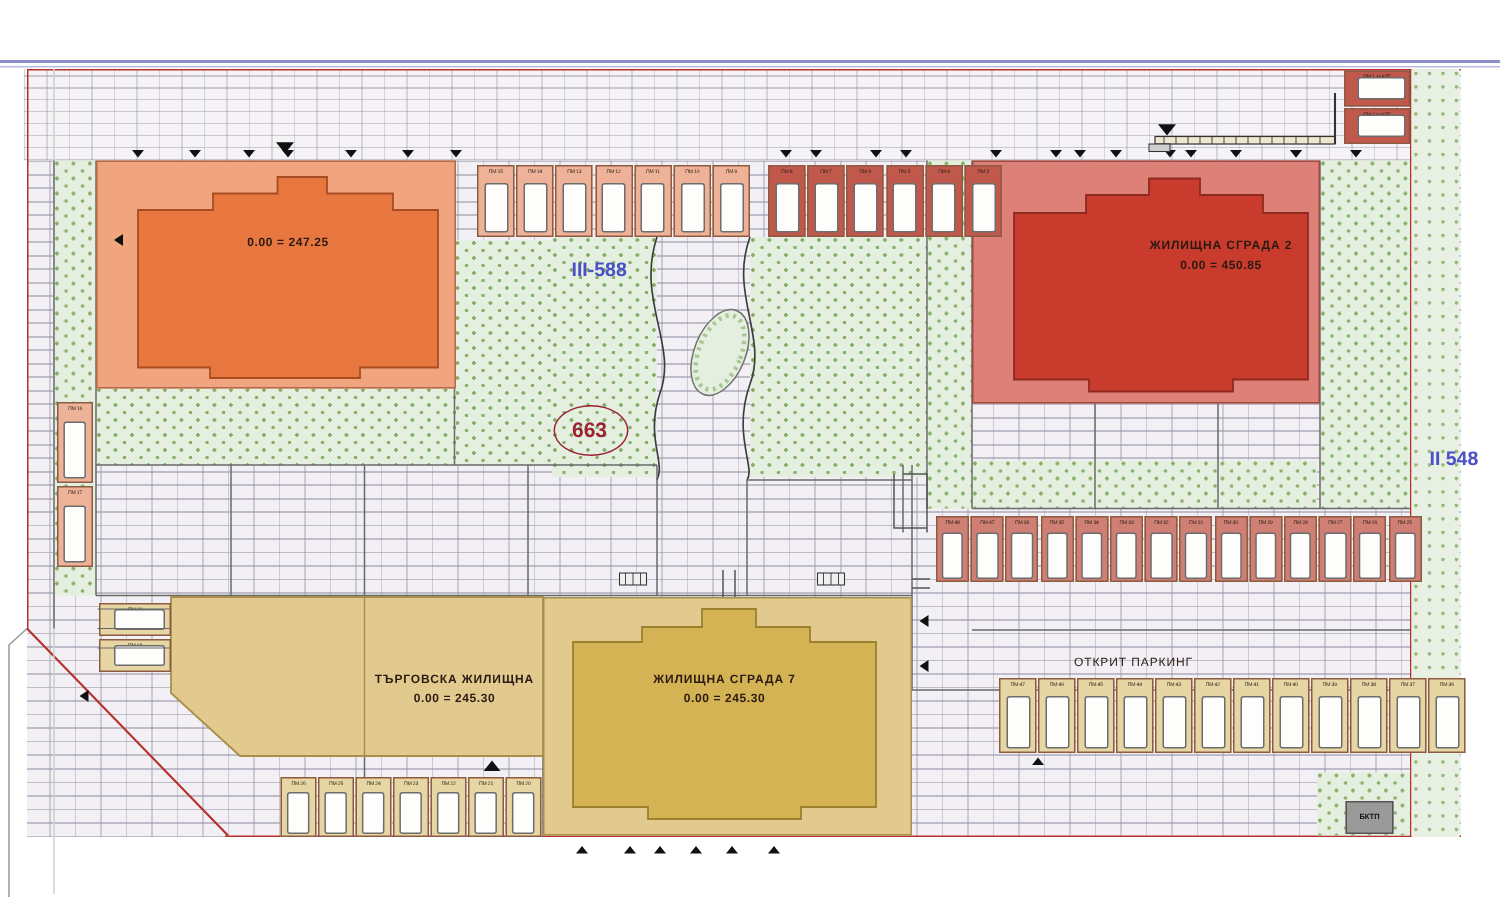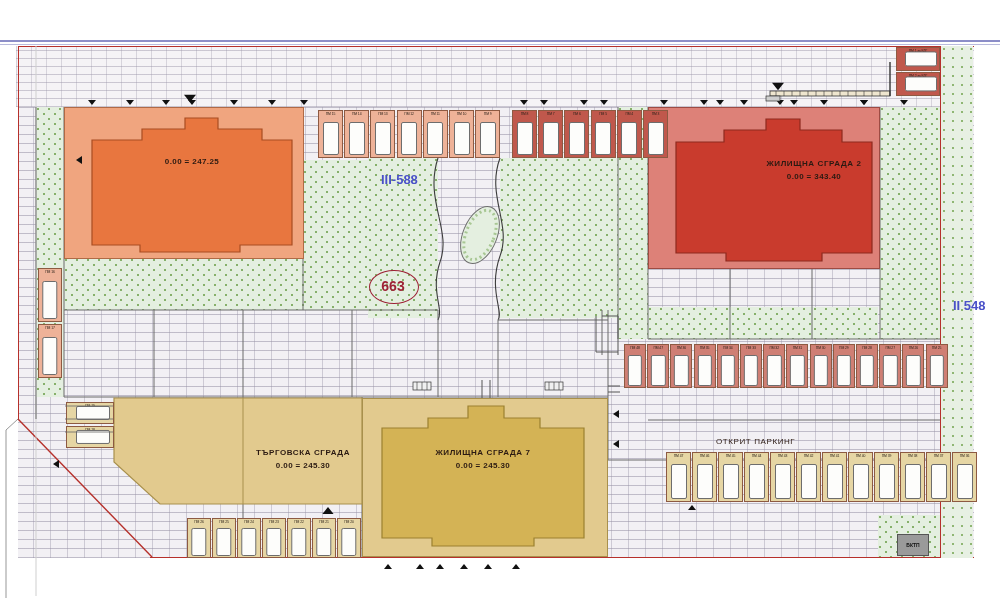--- a/index.html
+++ b/index.html
@@ -158,29 +158,29 @@
     <div class="lvl">0.00 = 247.25</div>
   </div>
 
   <div class="plot b2-outer" style="left:648px;top:107px;width:232px;height:162px;"></div>
   <svg style="position:absolute;left:0;top:0;width:1000px;height:598px;pointer-events:none;">
     <path d="M 676 142 L 724 142 L 724 130 L 766 130 L 766 119 L 800 119 L 800 130 L 842 130
              L 842 142 L 872 142 L 872 253 L 822 253 L 822 261 L 726 261 L 726 253 L 676 253 Z" fill="#c93b2d" stroke="#8e2a1e" stroke-width="1.2"></path>
   </svg>
   <div class="bldg-label" style="left:676px;top:158px;width:196px;font-size:8px;margin-left:40px;">
     <div>ЖИЛИЩНА СГРАДА 2</div>
-    <div class="lvl">0.00 = 343.40</div>
+    <div class="lvl">0.00 = 450.85</div>
   </div>
 
   <svg style="position:absolute;left:0;top:0;width:1000px;height:598px;pointer-events:none;">
     <path d="M 114 398 L 362 398 L 362 504 L 160 504 L 114 462 Z" fill="#e2ca8e" stroke="#a8904c" stroke-width="1.2"></path>
     <line x1="243" y1="398" x2="243" y2="504" stroke="#a8904c" stroke-width="1"></line>
   </svg>
   <div class="bldg-label" style="left:243px;top:447px;width:120px;font-size:8px;">
-    <div>ТЪРГОВСКА СГРАДА</div>
+    <div>ТЪРГОВСКА ЖИЛИЩНА</div>
     <div class="lvl">0.00 = 245.30</div>
   </div>
 
   <div class="plot b3-outer" style="left:362px;top:398px;width:246px;height:159px;"></div>
   <svg style="position:absolute;left:0;top:0;width:1000px;height:598px;pointer-events:none;">
     <path d="M 382 428 L 428 428 L 428 418 L 468 418 L 468 406 L 504 406 L 504 418 L 540 418
              L 540 428 L 584 428 L 584 538 L 534 538 L 534 546 L 432 546 L 432 538 L 382 538 Z" fill="#d4b355" stroke="#9b8030" stroke-width="1.2"></path>
   </svg>
   <div class="bldg-label" style="left:382px;top:447px;width:202px;font-size:8px;">
     <div>ЖИЛИЩНА СГРАДА 7</div>

